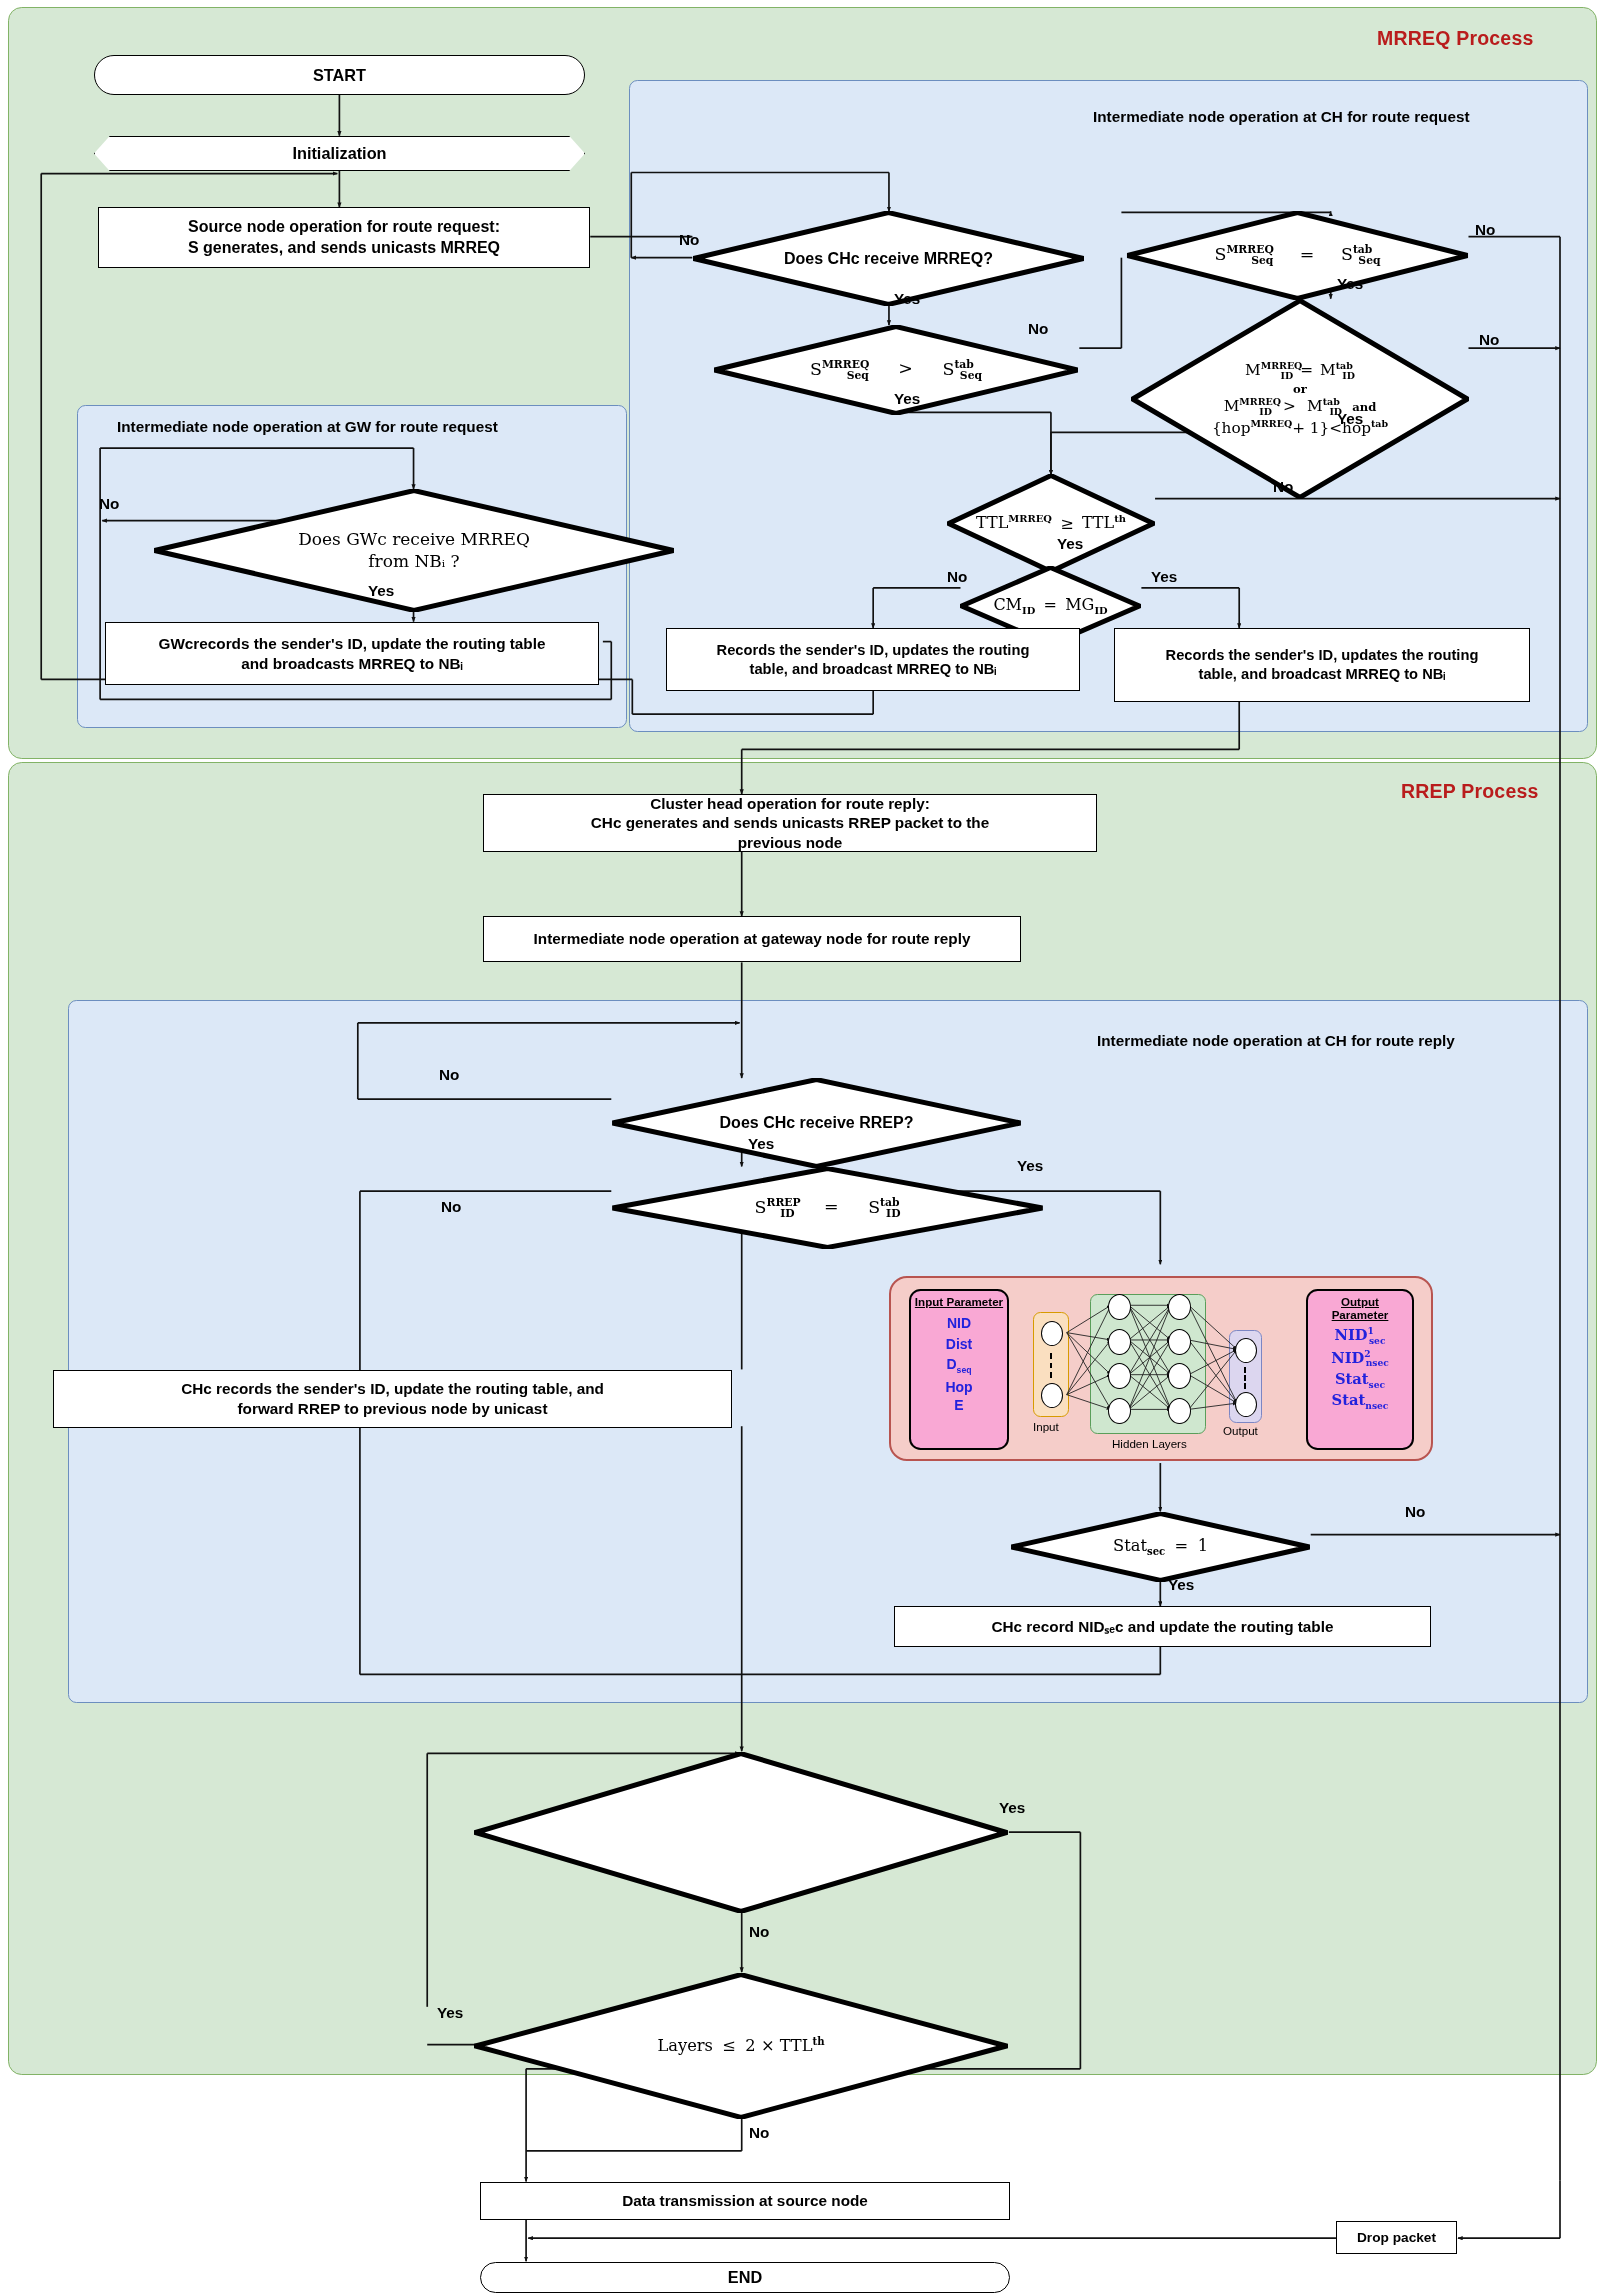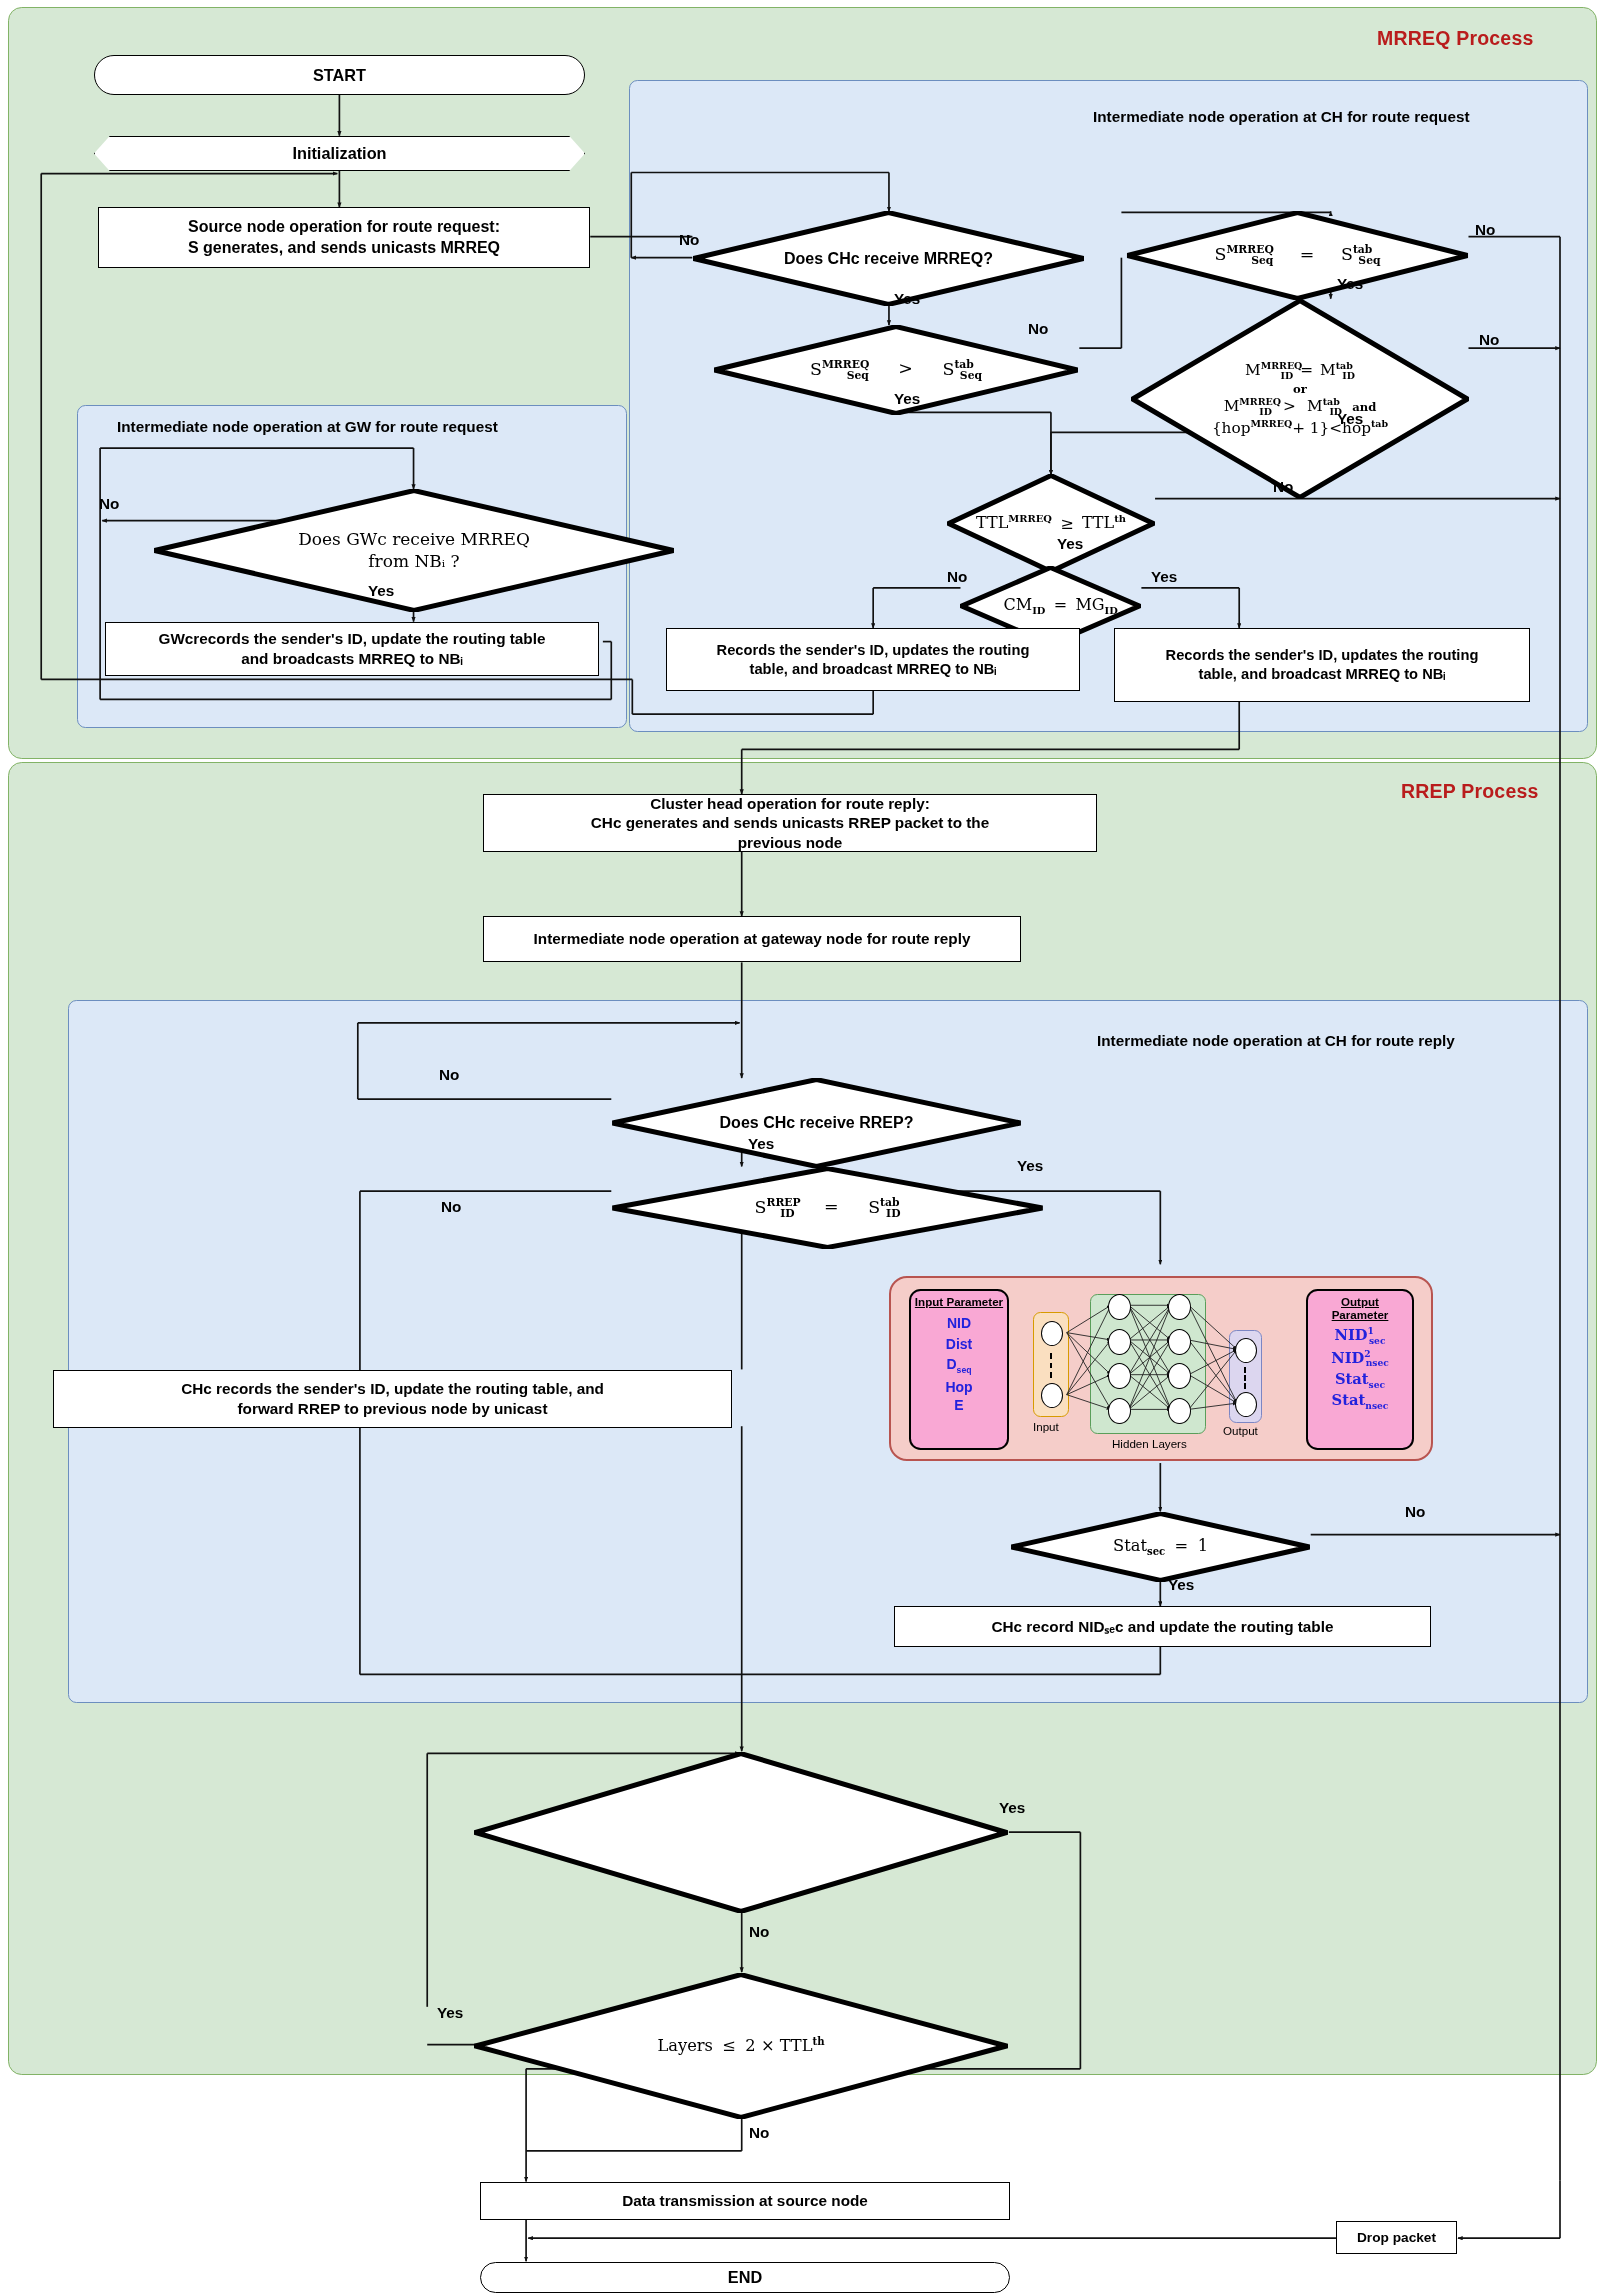--- a/index.html
+++ b/index.html
@@ -266,21 +266,21 @@
       <span>TTL</span><sup>MRREQ</sup>
       <span style="padding:0 3.2px;">≥</span>
       <span>TTL</span><sup>th</sup>
     </div>
   </div>
 
   <div class="node diam" style="left:960px;top:566px;width:181px;height:80px;font-size:14.7px;">
     <svg class="dm" viewBox="0 0 344 152" preserveAspectRatio="none">
         <polygon points="172,3 341,76 172,149 3,76" fill="#fff" stroke="#000" stroke-width="5" vector-effect="non-scaling-stroke"></polygon>
       </svg>
-    <div class="dtx mth" style="font-size:16px;text-align:right;">
+    <div class="dtx mth" style="font-size:16px;">
       <span>CM</span><sub>ID</sub>
       <span style="padding:0 3.2px;">=</span>
       <span>MG</span><sub>ID</sub>
     </div>
   </div>
 
   <div class="node" style="left:666px;top:628px;width:414px;height:63px;font-size:14.7px;flex-direction:column;">
     <span>Records the sender's ID, updates the routing</span>
     <span>table, and broadcast MRREQ to NBᵢ</span>
   </div>
@@ -293,21 +293,21 @@
   <div class="node diam" style="left:153px;top:489px;width:522px;height:123px;font-size:16px;">
     <svg class="dm" viewBox="0 0 992 234" preserveAspectRatio="none">
         <polygon points="496,3 989,117 496,231 3,117" fill="#fff" stroke="#000" stroke-width="5" vector-effect="non-scaling-stroke"></polygon>
       </svg>
     <div class="dtx mth" style="font-size:17px;">
       <div>Does GWc receive MRREQ</div>
       <div>from  NBᵢ ?</div>
     </div>
   </div>
 
-  <div class="node" style="left:105px;top:622px;width:494px;height:54px;font-size:15.3px;flex-direction:column;">
+  <div class="node" style="left:105px;top:622px;width:494px;height:63px;font-size:15.3px;flex-direction:column;">
     <span>GWcrecords the sender's ID, update the routing table</span>
     <span>and broadcasts MRREQ to   NBᵢ</span>
   </div>
 
   <div class="node" style="left:483px;top:794px;width:614px;height:58px;font-size:15.3px;flex-direction:column;">
     <span>Cluster head operation for route reply:</span>
     <span>CHc generates and sends unicasts RREP packet to the</span>
     <span>previous node</span>
   </div>
 

